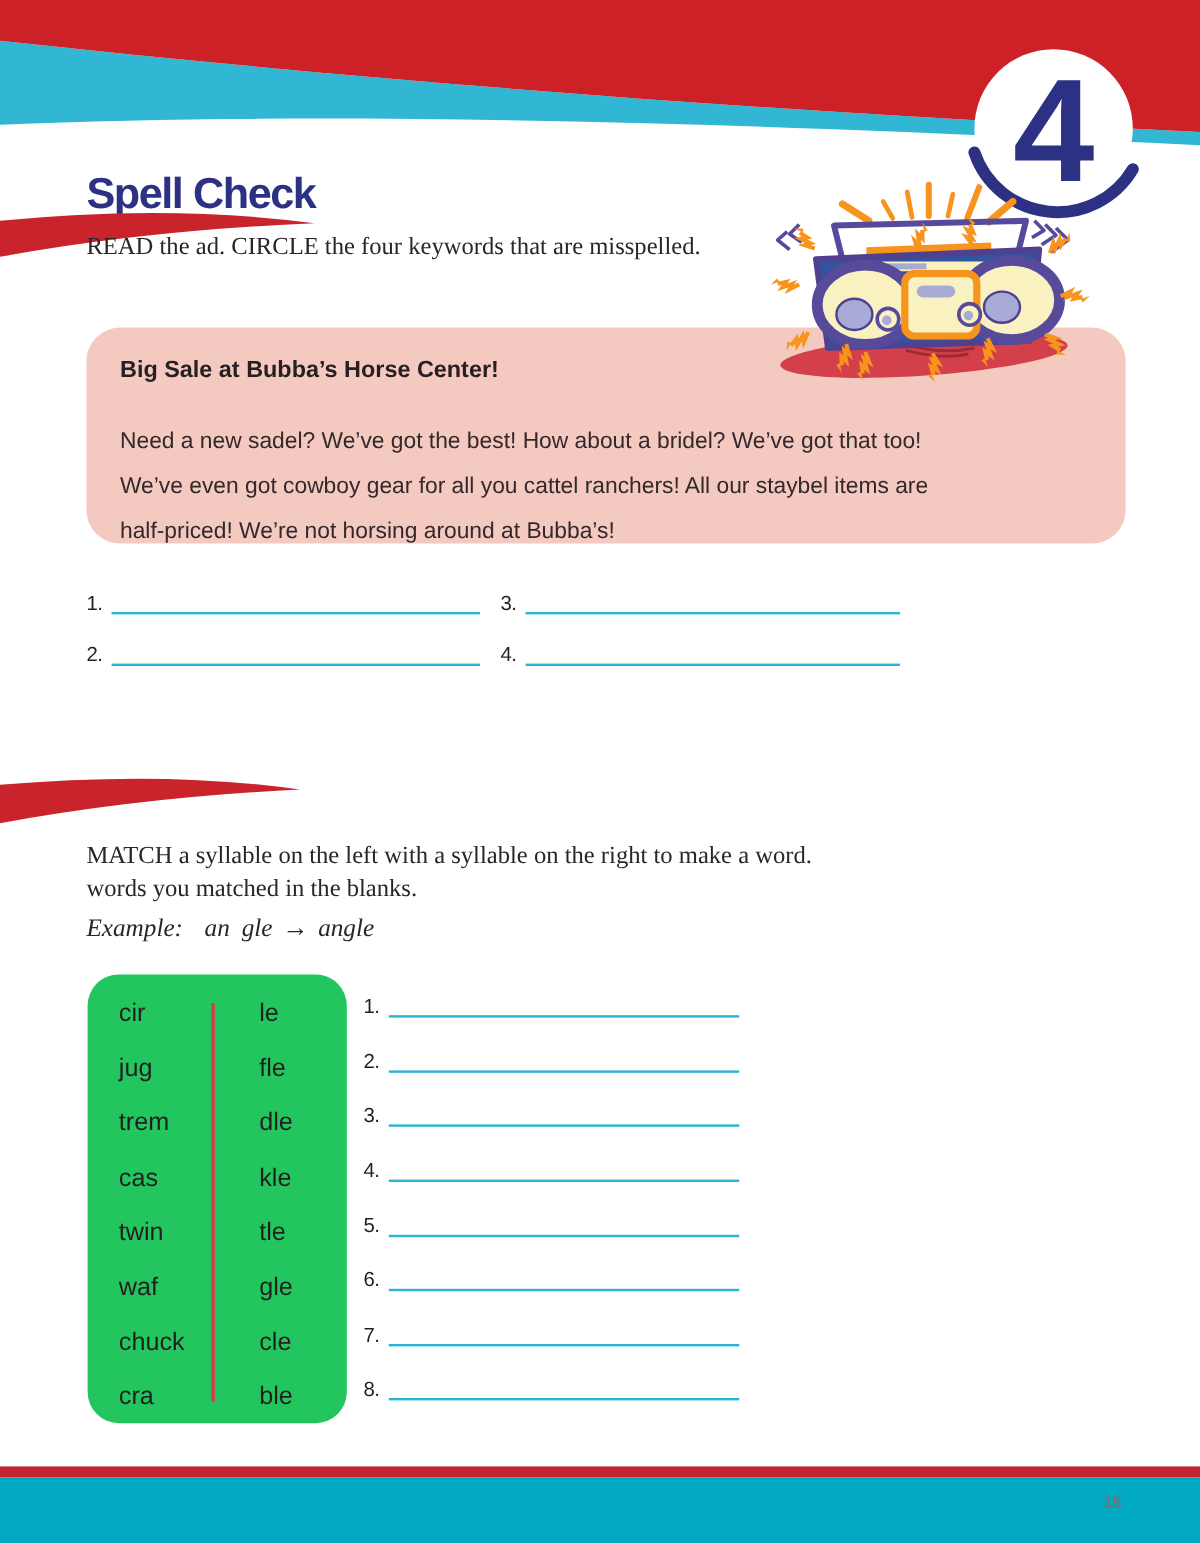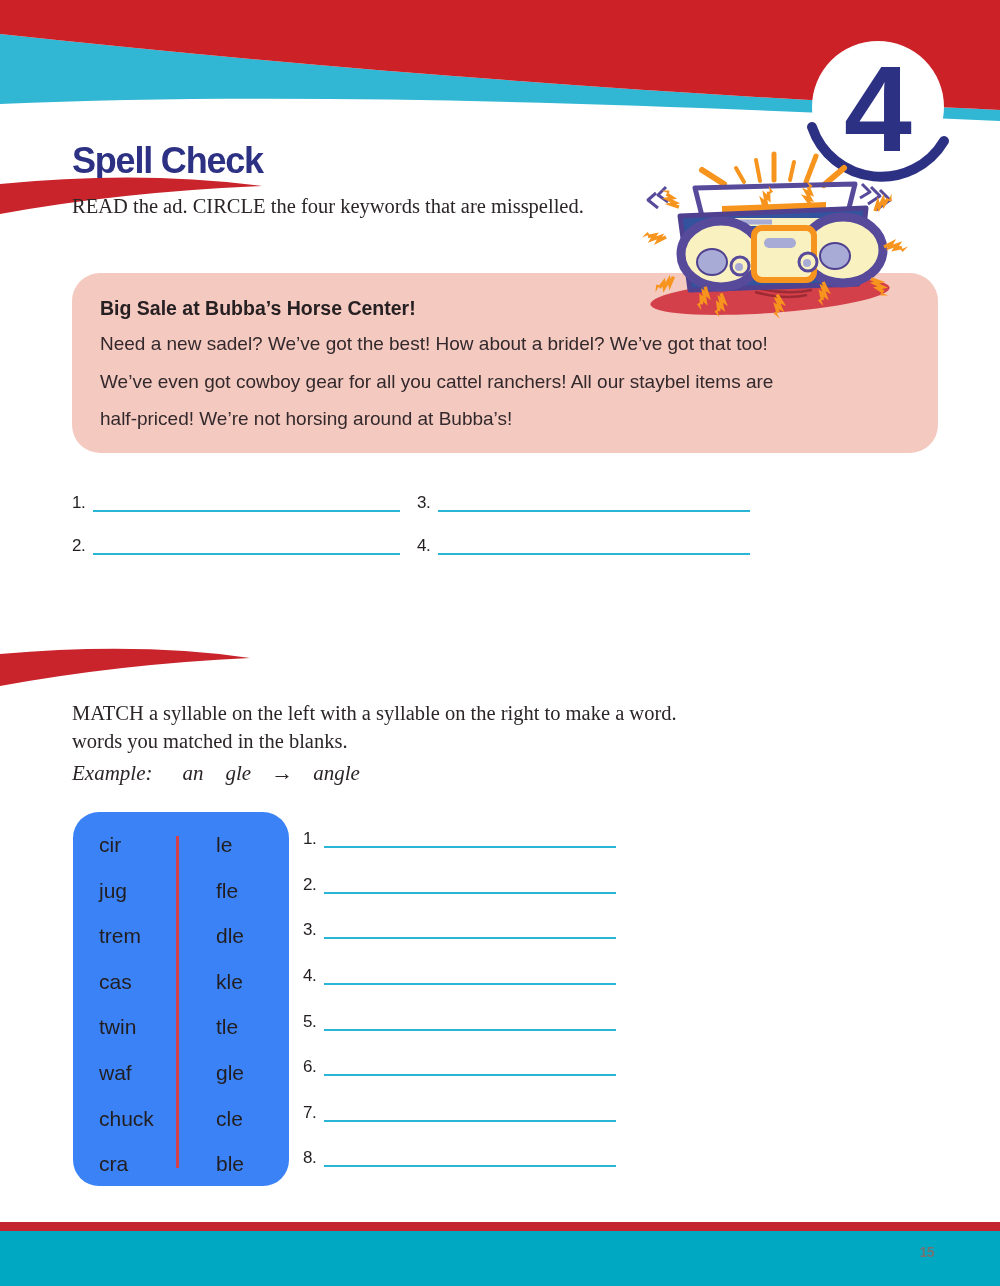--- a/index.html
+++ b/index.html
@@ -32,47 +32,47 @@
     font-family:"Liberation Serif", serif; font-size:20.5px; color:#2b2526;
   }
   .instructions .line { line-height:28.5px; white-space:nowrap; }
 
   
   .ad-box {
     position:absolute; left:72px; top:273px; width:866px; height:180px;
     background:#f4c9c0; border-radius:28px; padding:23px 28px 0 28px;
   }
   .ad-title { font-size:19.5px; font-weight:bold; color:#262023; line-height:25px; }
-  .ad-body { margin-top:4px; font-size:19px; color:#33292c; }
+  .ad-body { margin-top:28px; font-size:19px; color:#33292c; }
   .ad-body .line { line-height:37.5px; white-space:nowrap; }
 
   
   .blank-row { position:absolute; height:22px; display:flex; align-items:flex-end; }
   .blank-num {
     font-size:17px; color:#231f20; line-height:20px; flex:0 0 auto;
     margin-right:8px; letter-spacing:-0.5px;
   }
   .blank-line {
     flex:1 1 auto; height:0; border-bottom:2.5px solid #2ab5d6; margin-bottom:1px;
   }
 
   
   .example {
     position:absolute; left:72px; top:760px; display:flex; align-items:flex-end;
-    font-family:"Liberation Serif", serif; font-style:italic; font-size:21px; color:#2b2526;gap:12px;
+    font-family:"Liberation Serif", serif; font-style:italic; font-size:21px; color:#2b2526;
   }
   .example .ex-label { margin-right:18px; }
   .example .ex-right { margin-left:10px; }
   .example .ex-arrow { margin:0 8px; font-style:normal; font-size:22px; }
   .example .ex-result { }
 
   
   .syllable-box {
     position:absolute; left:73px; top:812px; width:216px; height:374px;
-    background:#3b82f6; border-radius:26px;
+    background:#22c55e; border-radius:26px;
   }
   .syl-col { position:absolute; top:10px; }
   .syl-col-left { left:26px; }
   .syl-col-right { left:143px; }
   .syl-item { height:45.6px; line-height:45.6px; font-size:21px; color:#221e1f; }
   .syl-divider {
     position:absolute; left:103px; top:24px; width:2.5px; height:332px; background:#d4404a;
   }
 
   

